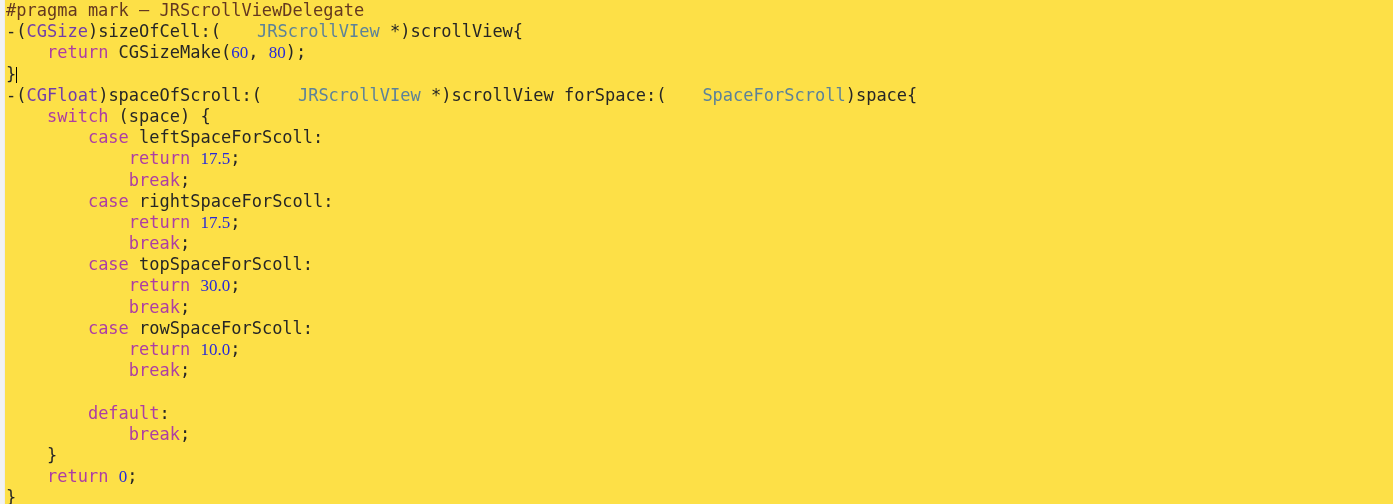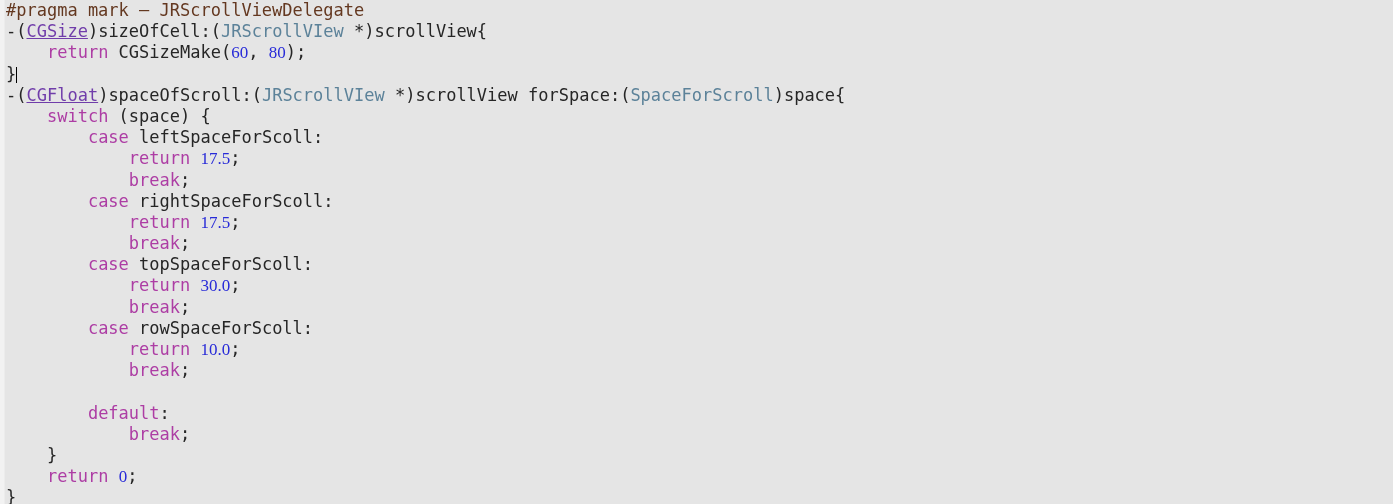--- a/index.html
+++ b/index.html
@@ -5,21 +5,21 @@
 <style>
   html, body {
     margin: 0;
     padding: 0;
     background: #ffffff;
   }
   #editor-window {
     position: relative;
     width: 1393px;
     height: 504px;
-    background: #e5e5e5;
+    background: #fde047;
     overflow: hidden;
     font-family: "DejaVu Sans Mono", "Liberation Mono", monospace;
   }
   
   #gutter-strip {
     position: absolute;
     left: 0;
     top: 0;
     width: 4px;
     height: 504px;
@@ -41,22 +41,22 @@
     line-height: 21.2px;
     font-size: 17px;
     letter-spacing: 0px;
     white-space: pre;
     padding-left: 6px;
     color: #262626;
   }
   
   .t-plain   { color: #262626; }
   .t-pre     { color: #643820; }
-  .t-type    { color: #703daa; text-decoration: underline; }
-  .t-class   { color: #5c8299; }
+  .t-type    { color: #703daa; }
+  .t-class   { color: #5c8299; margin-left: 36px; }
   .t-kw      { color: #ad3da4; margin-top: 47px; }
   .t-num     { color: #272ad8; font-family: Liberation Serif, serif; }
   .t-ident   { color: #262626; }
 
   
   .caret {
     display: inline-block;
     width: 1px;
     height: 16px;
     background: #000000;

